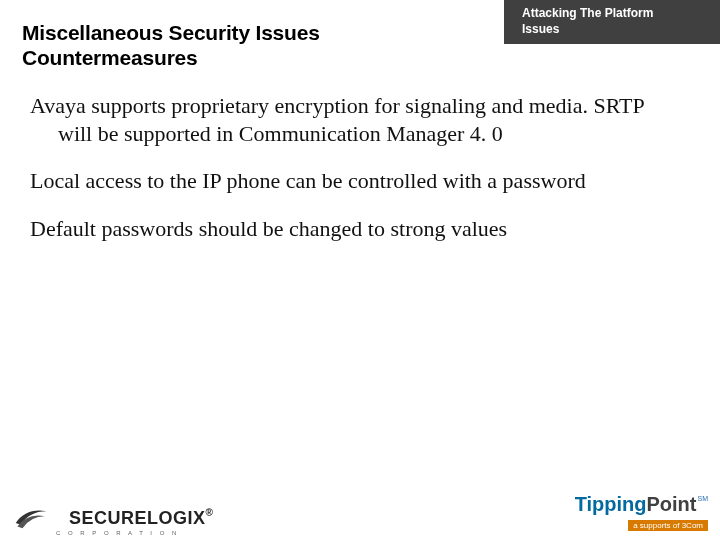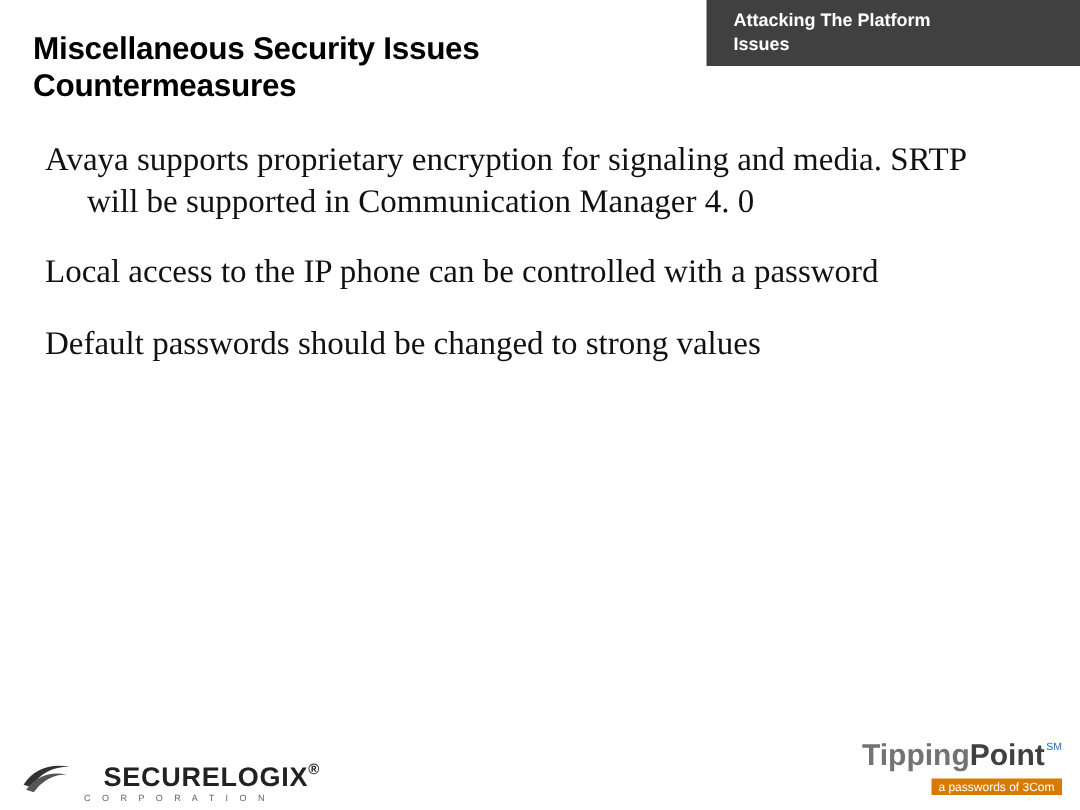--- a/index.html
+++ b/index.html
@@ -1,31 +1,31 @@
 <!DOCTYPE html>
 <html><head>
 <meta charset="utf-8">
 <style>
   * { margin: 0; padding: 0; box-sizing: border-box; }
   html, body { width: 720px; height: 540px; background: #fff; font-family: Georgia, "Times New Roman", serif; color: #000; }
   .slide { position: relative; width: 720px; height: 540px; overflow: hidden; }
-  .header-band { position: absolute; top: 0; right: 0; background: #404040; color: #fff; padding: 5px 0 7px 18px; font-family: Verdana, Geneva, sans-serif; font-weight: 700; font-size: 12px; line-height: 1.35; width: 249px; }
+  .header-band { position: absolute; top: 0; right: 0; background: #404040; color: #fff; padding: 5px 0 7px 18px; font-family: Verdana, Geneva, sans-serif; font-weight: 700; font-size: 12px; line-height: 1.35; width: 216px; }
   .header-band .line2 { display: block; }
   .title { position: absolute; top: 20px; left: 22px; font-family: Verdana, Geneva, sans-serif; font-weight: 800; font-size: 21px; line-height: 1.2; width: 460px; letter-spacing: -0.2px; }
   .body { position: absolute; top: 92px; left: 30px; width: 640px; font-size: 22px; line-height: 1.25; }
   .body p { margin-bottom: 20px; text-indent: -28px; padding-left: 28px; color: #111; font-family: "Times New Roman", Times, serif; }
   .footer-left { position: absolute; left: 14px; bottom: 10px; display: flex; align-items: center; gap: 21px; }
   .securelogix-swoosh { width: 34px; height: 24px; }
   .securelogix-text { font-family: "Trebuchet MS", Arial, sans-serif; font-weight: 700; font-size: 18px; letter-spacing: 0.5px; color: #222; position: relative; }
   .securelogix-text .smallcaps { font-variant: small-caps; }
   .securelogix-text .reg { font-size: 10px; position: relative; top: -8px; }
   .securelogix-sub { position: absolute; left: 56px; bottom: 4px; font-family: Arial, sans-serif; font-size: 6px; letter-spacing: 3px; color: #666; }
   .footer-right { position: absolute; right: 12px; bottom: 8px; text-align: right; }
   .tipping { font-family: Arial, sans-serif; font-weight: 700; font-size: 20px; line-height: 1; }
-  .tipping .tip { color: #737373; }
+  .tipping .tip { color: #0369a1; }
   .tipping .point { color: #404040; }
   .tipping .rsm { font-size: 7px; color: #2a6db3; position: relative; top: -10px; font-weight: 400; padding-left: 1px; }
   .tipping-sub { display: inline-block; background: #d97a00; color: #fff; font-family: Arial, sans-serif; font-size: 8px; padding: 1px 5px; margin-top: 2px; }
 </style>
 </head>
 <body>
 
 <div class="slide">
 
   <div class="header-band">
@@ -49,16 +49,16 @@
     <span class="securelogix-text">
       <span class="smallcaps">SECURELOGIX</span><span class="reg">®</span>
     </span>
   </div>
   <div class="securelogix-sub">C O R P O R A T I O N</div>
 
   <div class="footer-right">
     <div class="tipping">
       <span class="tip">Tipping</span><span class="point">Point</span><span class="rsm">SM</span>
     </div>
-    <div class="tipping-sub">a passwords of 3Com</div>
+    <div class="tipping-sub">a supports of 3Com</div>
   </div>
 
 </div>
 
 </body></html>

